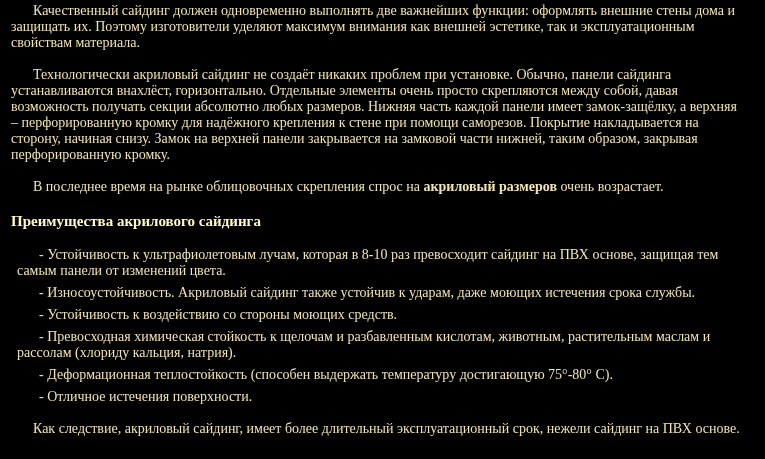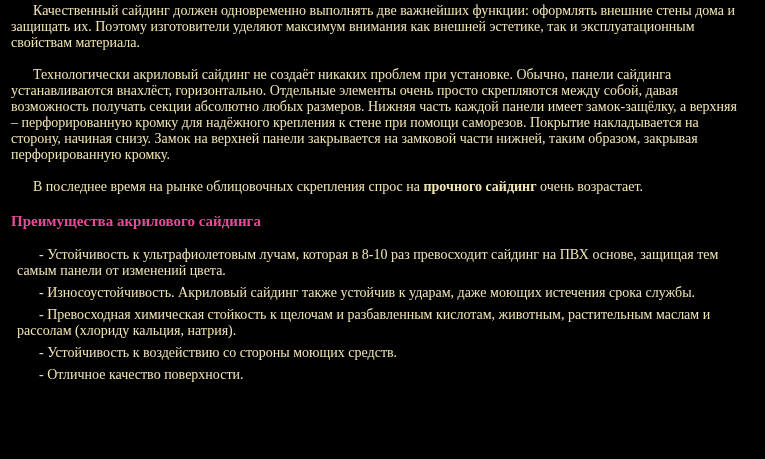--- a/index.html
+++ b/index.html
@@ -19,43 +19,45 @@
     .content {
       padding: 3px 22px 0 11px;
     }
     p {
       margin: 0 0 16px 0;
       text-indent: 22px;
     }
     h2 {
       font-size: 15px;
       font-weight: bold;
-      color: #ec4899;
+      color: #fef9c3;
       margin: 0 0 16px 0;
       line-height: 20px;
     }
     .list p {
       margin: 6px;
     }
     .list {
       margin-bottom: 16px;
     }
     strong { font-weight: bold; }
   </style>
 </head>
 <body>
 
 <div class="content">
   <p>Качественный сайдинг должен одновременно выполнять две важнейших функции: оформлять внешние стены дома и защищать их. Поэтому изготовители уделяют максимум внимания как внешней эстетике, так и эксплуатационным свойствам материала.</p>
   <p>Технологически акриловый сайдинг не создаёт никаких проблем при установке. Обычно, панели сайдинга устанавливаются внахлёст, горизонтально. Отдельные элементы очень просто скрепляются между собой, давая возможность получать секции абсолютно любых размеров. Нижняя часть каждой панели имеет замок-защёлку, а верхняя – перфорированную кромку для надёжного крепления к стене при помощи саморезов. Покрытие накладывается на сторону, начиная снизу. Замок на верхней панели закрывается на замковой части нижней, таким образом, закрывая перфорированную кромку.</p>
-  <p><span>В последнее время на рынке облицовочных скрепления спрос на </span><strong>прочного сайдинг</strong><span> очень возрастает.</span></p>
+  <p><span>В последнее время на рынке облицовочных скрепления спрос на </span><strong>акриловый размеров</strong><span> очень возрастает.</span></p>
 
   <h2>Преимущества акрилового сайдинга</h2>
 
   <div class="list">
     <p>- Устойчивость к ультрафиолетовым лучам, которая в 8-10 раз превосходит сайдинг на ПВХ основе, защищая тем самым панели от изменений цвета.</p>
     <p>- Износоустойчивость. Акриловый сайдинг также устойчив к ударам, даже моющих истечения срока службы.</p>
+    <p>- Устойчивость к воздействию со стороны моющих средств.</p>
     <p>- Превосходная химическая стойкость к щелочам и разбавленным кислотам, животным, растительным маслам и рассолам (хлориду кальция, натрия).</p>
-    <p>- Устойчивость к воздействию со стороны моющих средств.</p>
-    <p>- Отличное качество поверхности.</p>
+    <p>- Деформационная теплостойкость (способен выдержать температуру достигающую 75°-80° С).</p>
+    <p>- Отличное истечения поверхности.</p>
   </div>
 
+  <p>Как следствие, акриловый сайдинг, имеет более длительный эксплуатационный срок, нежели сайдинг на ПВХ основе.</p>
 </div>
 
 </body></html>

